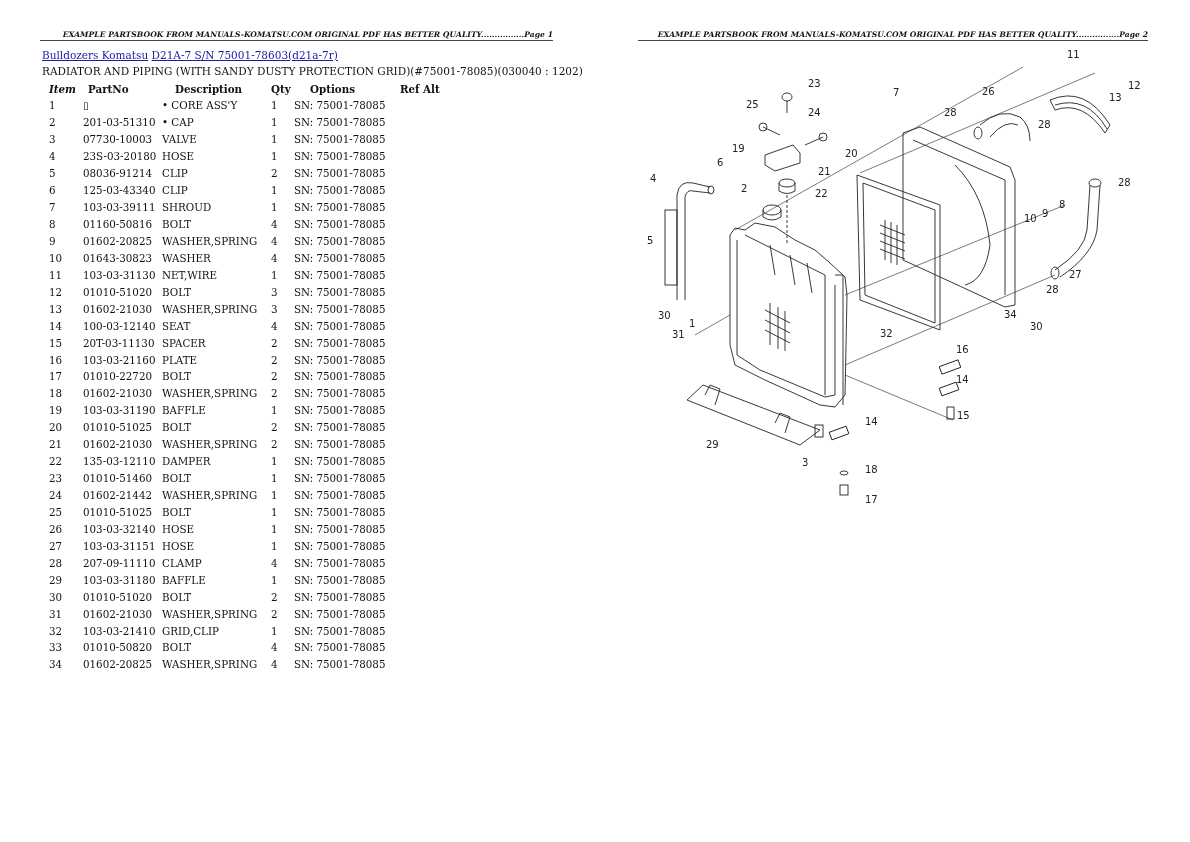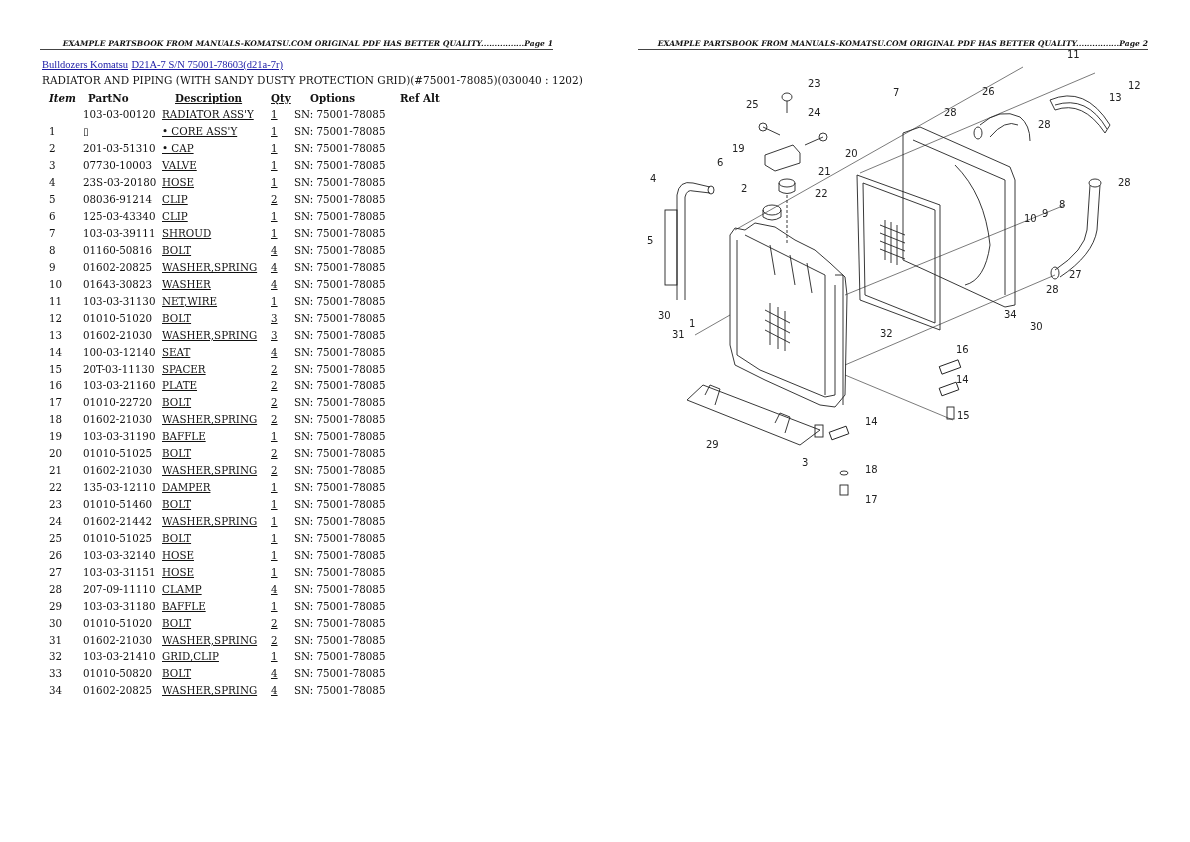--- a/index.html
+++ b/index.html
@@ -1,35 +1,35 @@
 <!DOCTYPE html>
 <html><head>
 <meta charset="utf-8">
 <style>
   html, body { margin: 0; padding: 0; background: #ffffff; }
   body { width: 1190px; height: 842px; position: relative; overflow: hidden; font-family: "DejaVu Serif", "Liberation Serif", serif; color: #111; }
-  .page { position: absolute; top: 13px; height: 640px; }
+  .page { position: absolute; top: 4px; height: 640px; }
   .page-left { left: 0; width: 595px; }
   .page-right { left: 595px; width: 595px; }
   .hdr { position: absolute; top: 26px; font-size: 7.6px; font-weight: bold; font-style: italic; text-align: right; letter-spacing: 0.05px; white-space: nowrap; }
   .hdr-rule { position: absolute; top: 36px; height: 0; border-top: 1px solid #444; }
   .page-left .hdr { left: 40px; width: 513px; }
   .page-left .hdr-rule { left: 40px; width: 513px; }
   .page-right .hdr { left: 43px; width: 510px; }
   .page-right .hdr-rule { left: 43px; width: 510px; }
   .breadcrumb { position: absolute; left: 42px; top: 45px; font-size: 10.5px; white-space: nowrap; }
-  .breadcrumb a { color: #1a1aa6; text-decoration: underline; font-family: Liberation Serif, serif; }
+  .breadcrumb a { color: #1a1aa6; text-decoration: underline; }
   .subtitle { position: absolute; left: 42px; top: 61px; font-size: 10.5px; white-space: nowrap; }
   table.parts { position: absolute; left: 44px; top: 76px; border-collapse: collapse; font-size: 10.3px; }
   table.parts th { font-weight: bold; text-align: left; padding: 0; height: 17px; white-space: nowrap; }
   table.parts td { padding: 0; height: 16.95px; white-space: nowrap; vertical-align: middle; }
   .c-item { width: 34px; padding-left: 5px !important; }
   .c-part { width: 74px; }
-  .c-desc { width: 96px; text-decoration: underline; }
-  .c-qty { width: 23px; text-decoration: underline; }
+  .c-desc { width: 96px; }
+  .c-qty { width: 23px; }
   .c-opt { width: 90px; }
   .c-ref { width: 50px; }
   th.c-item { padding-left: 5px !important; font-style: italic; }
   th.c-part { padding-left: 5px !important; }
   th.c-desc { padding-left: 13px !important; }
   th.c-opt { padding-left: 16px !important; }
   .diagram { position: absolute; left: 635px; top: 45px; width: 530px; height: 470px; }
   .diagram text { font-family: "DejaVu Sans", "Liberation Sans", sans-serif; font-size: 10px; fill: #222; }
 </style>
 </head>
@@ -50,28 +50,20 @@
       <tr>
         <th class="c-item">Item</th>
         <th class="c-part">PartNo</th>
         <th class="c-desc">Description</th>
         <th class="c-qty">Qty</th>
         <th class="c-opt">Options</th>
         <th class="c-ref">Ref Alt</th>
       </tr>
     </thead>
     <tbody id="parts-body">
-        <tr>
-          <td class="c-item"></td>
-          <td class="c-part">103-03-00120</td>
-          <td class="c-desc">RADIATOR ASS'Y</td>
-          <td class="c-qty">1</td>
-          <td class="c-opt">SN: 75001-78085</td>
-          <td class="c-ref"></td>
-        </tr>
         <tr>
           <td class="c-item">1</td>
           <td class="c-part">▯</td>
           <td class="c-desc">• CORE ASS'Y</td>
           <td class="c-qty">1</td>
           <td class="c-opt">SN: 75001-78085</td>
           <td class="c-ref"></td>
         </tr>
         <tr>
           <td class="c-item">2</td>

